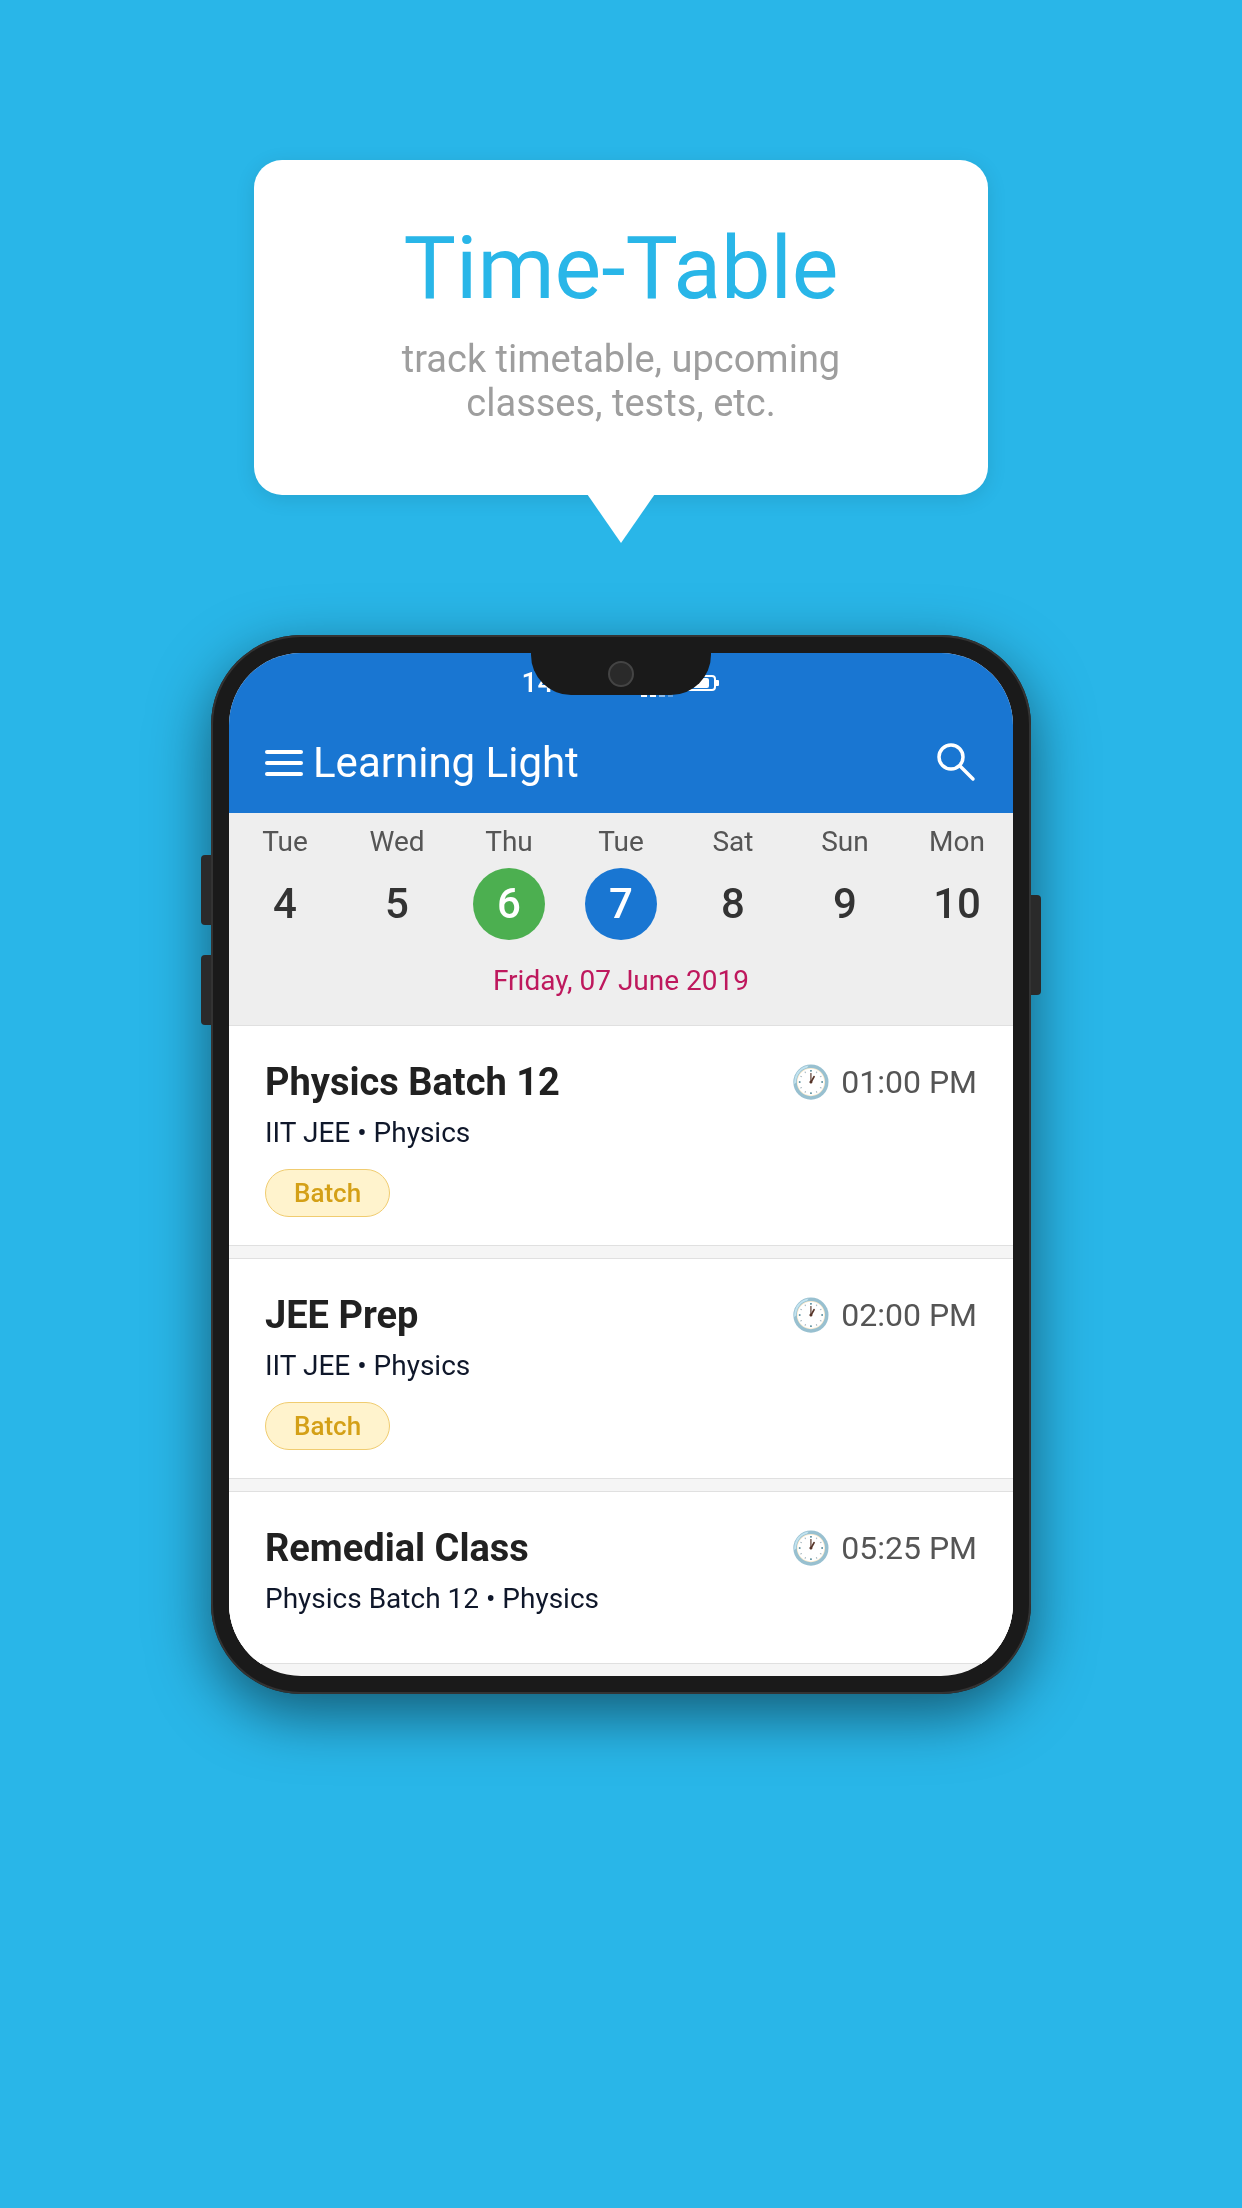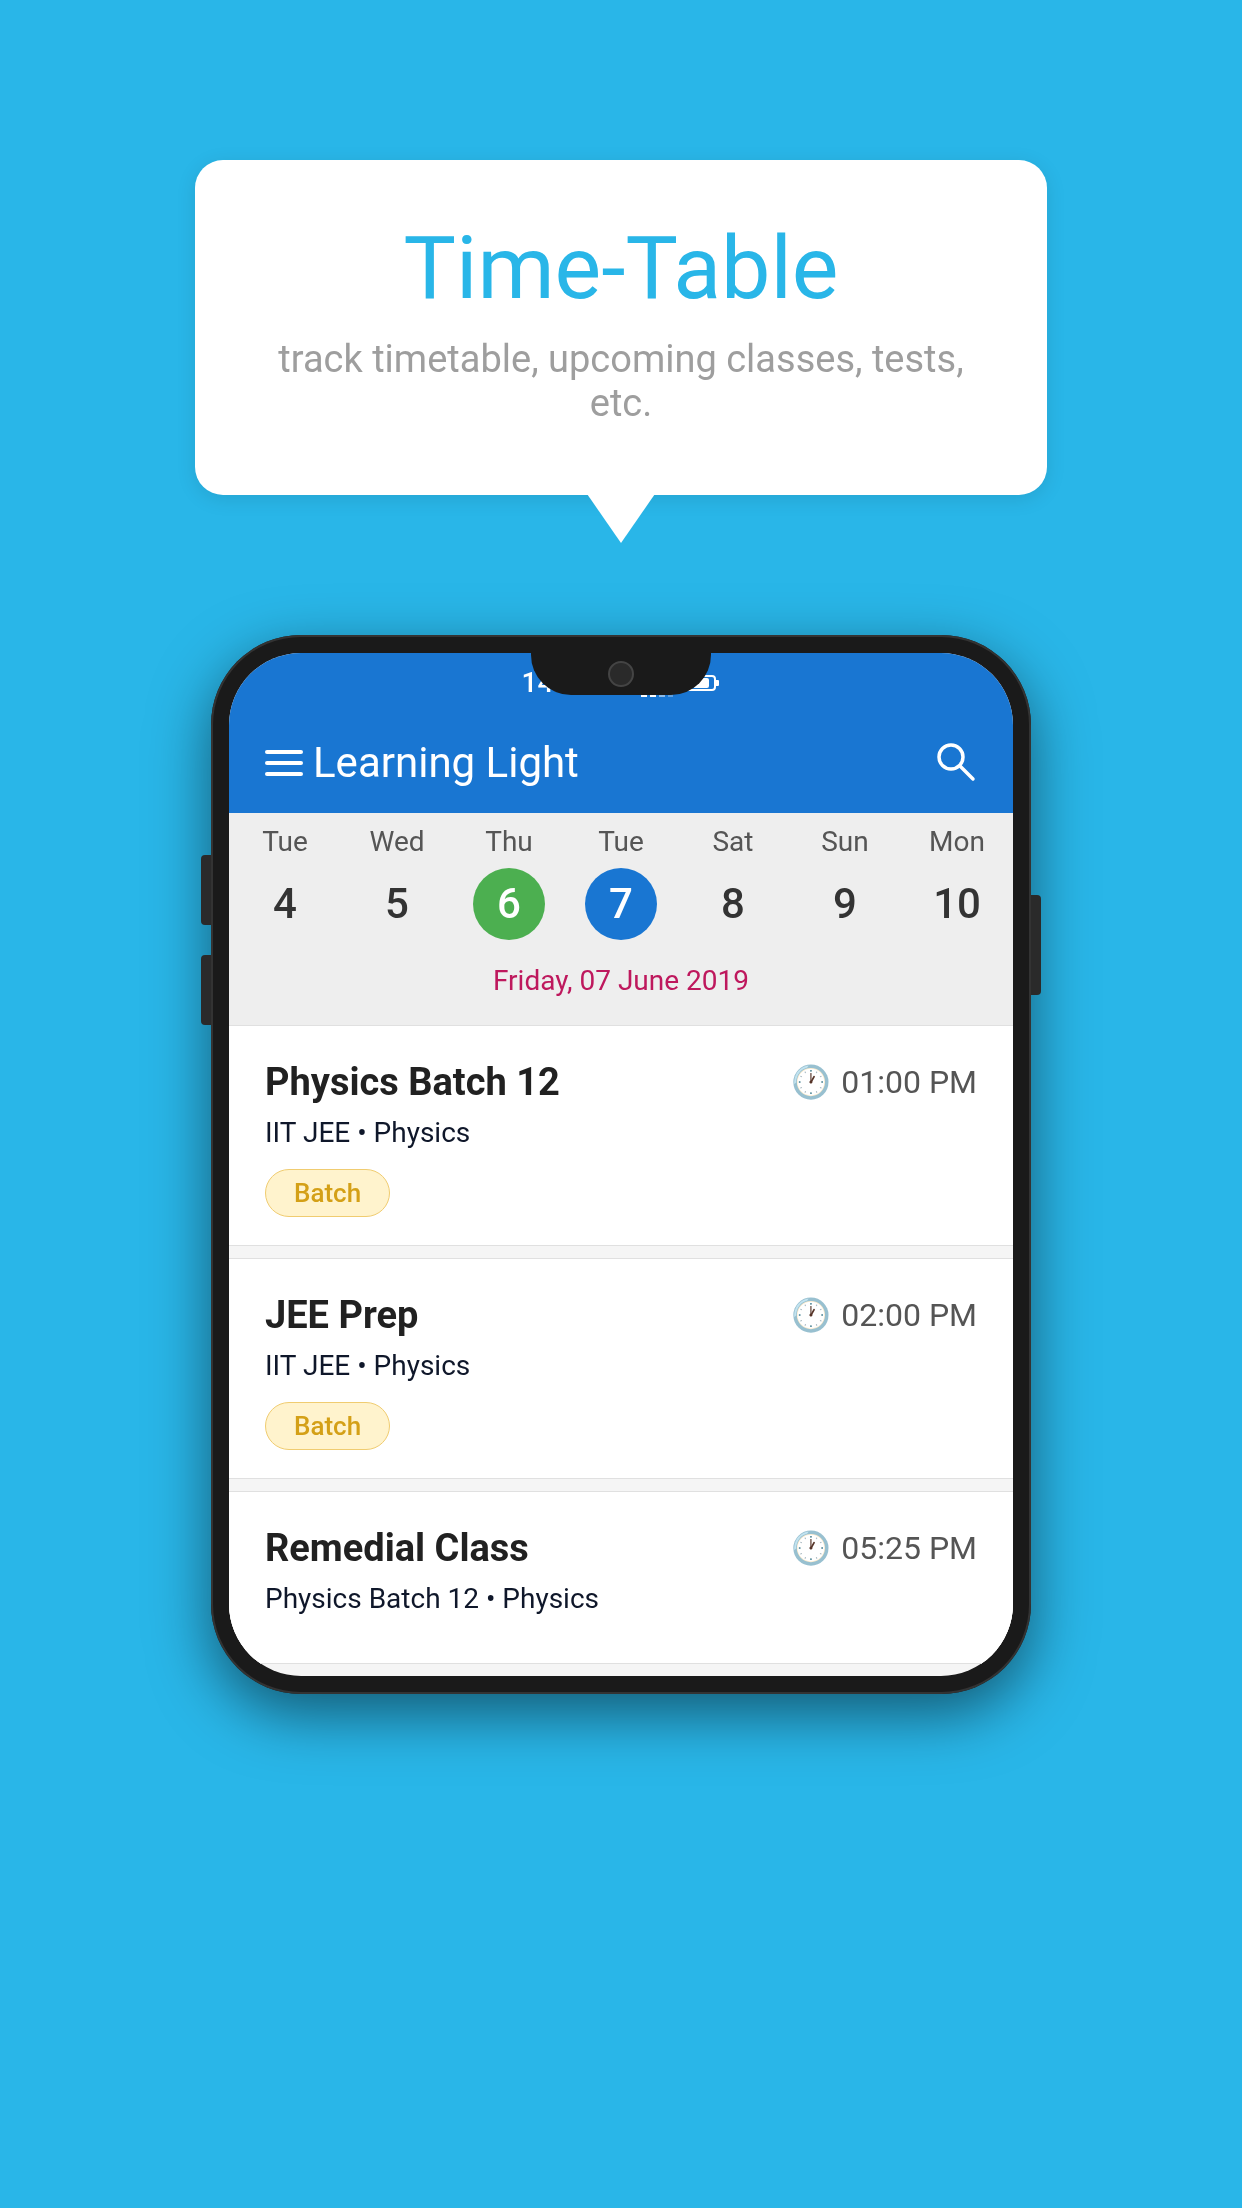--- a/index.html
+++ b/index.html
@@ -15,21 +15,21 @@
       align-items: center;
       overflow: hidden;
       position: relative;
     }
 
     
     .tooltip-card {
       background: #fff;
       border-radius: 28px;
       padding: 60px 80px 70px;
-      width: 852px;
+      width: 734px;
       margin-top: 160px;
       position: relative;
       text-align: center;
       box-shadow: 0 4px 20px rgba(0,0,0,0.1);
     }
 
     .tooltip-card::after {
       content: '';
       position: absolute;
       bottom: -48px;

